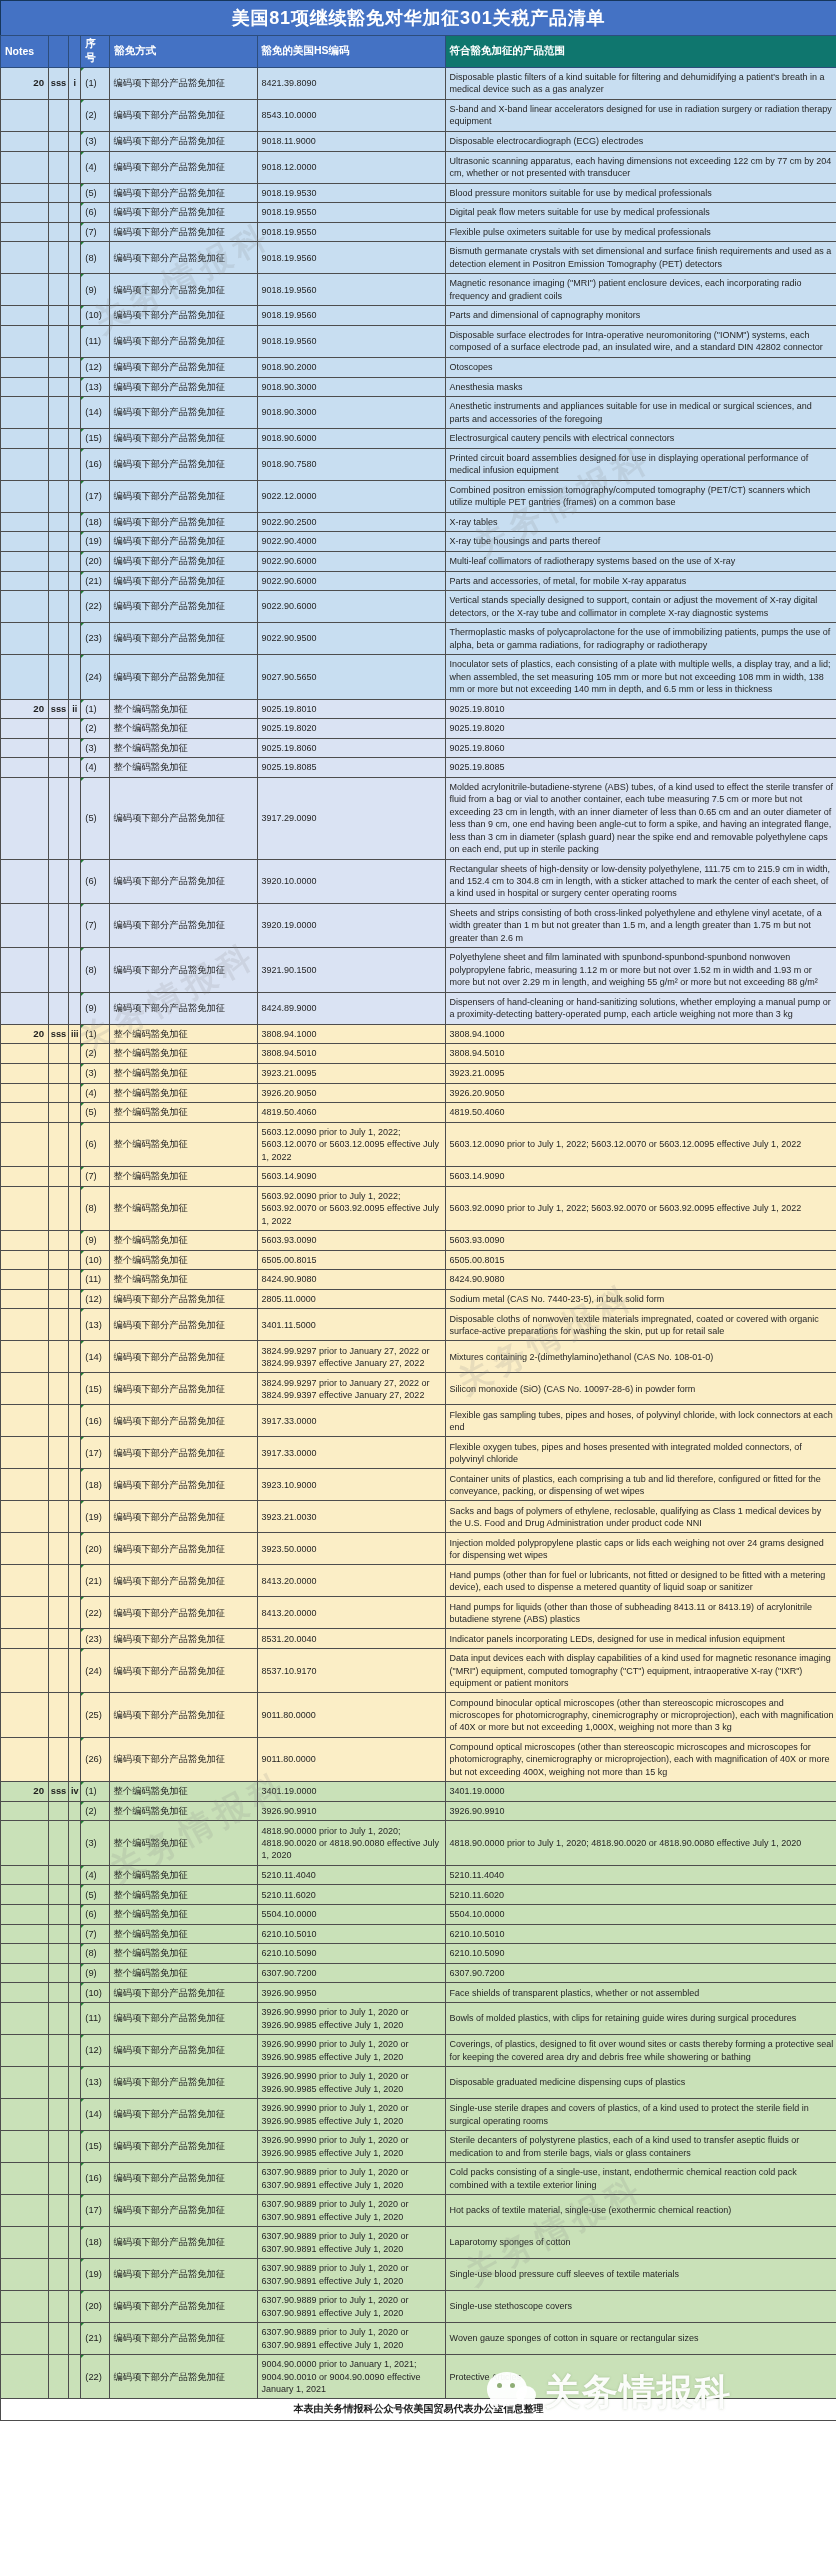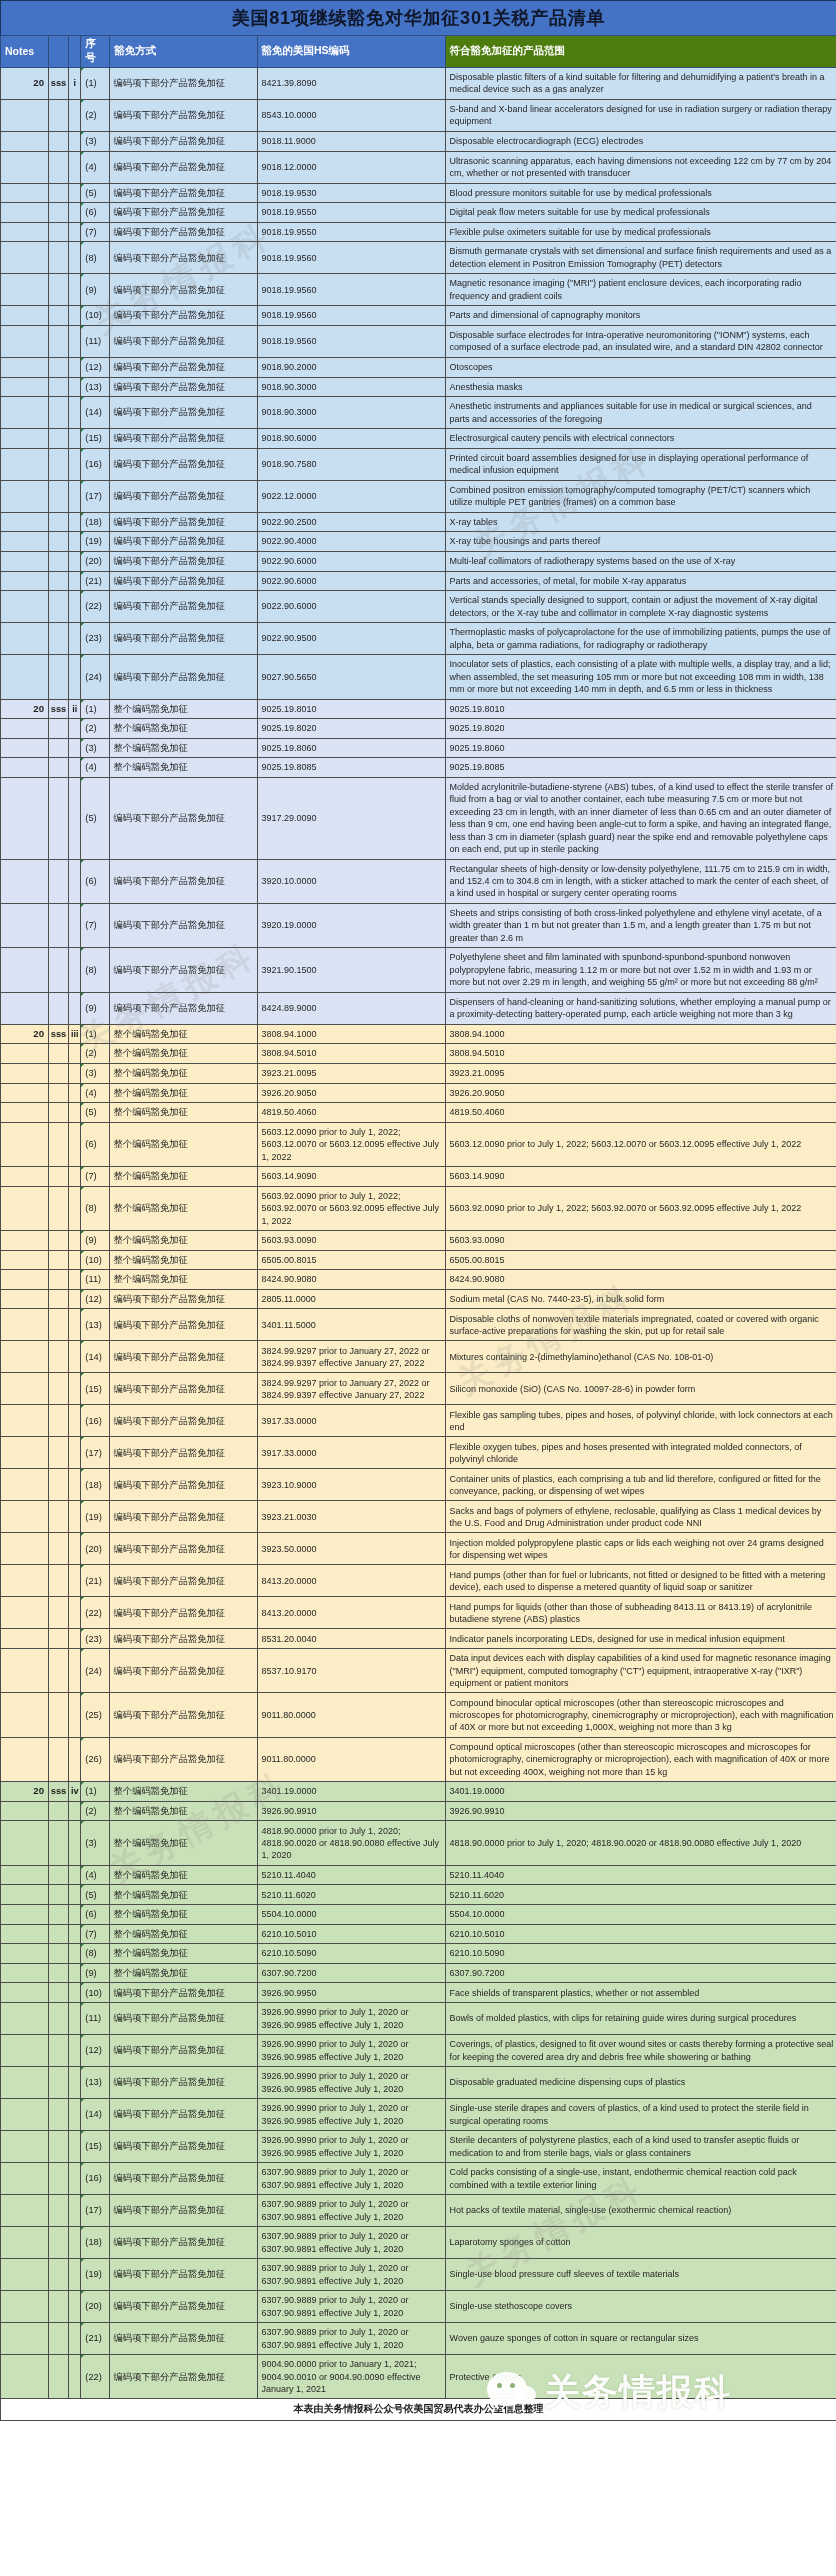--- a/index.html
+++ b/index.html
@@ -1,20 +1,20 @@
 <!DOCTYPE html>
 <html style="font-size:12.4px"><head>
 <meta charset="utf-8">
 <style>
   * { box-sizing: border-box; }
   html,body { margin:0; padding:0; background:#ffffff; }
   body { font-family: "Liberation Sans", "DejaVu Sans", sans-serif; }
   .page { position:relative; width:837px; margin:0 auto; background:#fff; }
 
-  .title-bar { width:837px; color:#0f172a; text-align:center; padding:5.4px 0 4.6px 0; border:1.5px solid #16365c; border-bottom:none; }
+  .title-bar { width:837px; color:#ffffff; text-align:center; padding:5.4px 0 4.6px 0; border:1.5px solid #16365c; border-bottom:none; }
   .title-bar h1 { margin:0; font-size:18px; font-weight:bold; letter-spacing:0.8px; }
   .title-bar .subtitle { margin-top:2.3px; font-size:9.7px; font-weight:bold; }
 
   table.main { width:837px; border-collapse:collapse; table-layout:fixed; border:1.5px solid #16365c; }
   col.c-year  { width:48px; }
   col.c-code  { width:20px; }
   col.c-roman { width:12.4px; }
   col.c-seq   { width:29px; }
   col.c-method{ width:147px; }
   col.c-hs    { width:188px; }
@@ -84,21 +84,21 @@
         <col class="c-scope">
     </colgroup>
     <thead>
       <tr>
         <th style="background: rgb(68, 114, 196);">Notes</th>
         <th style="background: rgb(68, 114, 196);"></th>
         <th style="background: rgb(68, 114, 196);"></th>
         <th style="background: rgb(68, 114, 196);">序号</th>
         <th style="background: rgb(68, 114, 196);">豁免方式</th>
         <th style="background: rgb(68, 114, 196);">豁免的美国HS编码</th>
-        <th style="background: #4d7c0f;">符合豁免加征的产品范围</th>
+        <th style="background: #0f766e;">符合豁免加征的产品范围</th>
       </tr>
     </thead>
     <tbody>
         <tr class="sec-start" style="background-color: rgb(200, 222, 241);">
           <td class="year">20</td>
           <td class="code">sss</td>
           <td class="roman">i</td>
           <td class="seq tri">(1)</td>
           <td class="method">编码项下部分产品豁免加征</td>
           <td class="hs">8421.39.8090</td>

